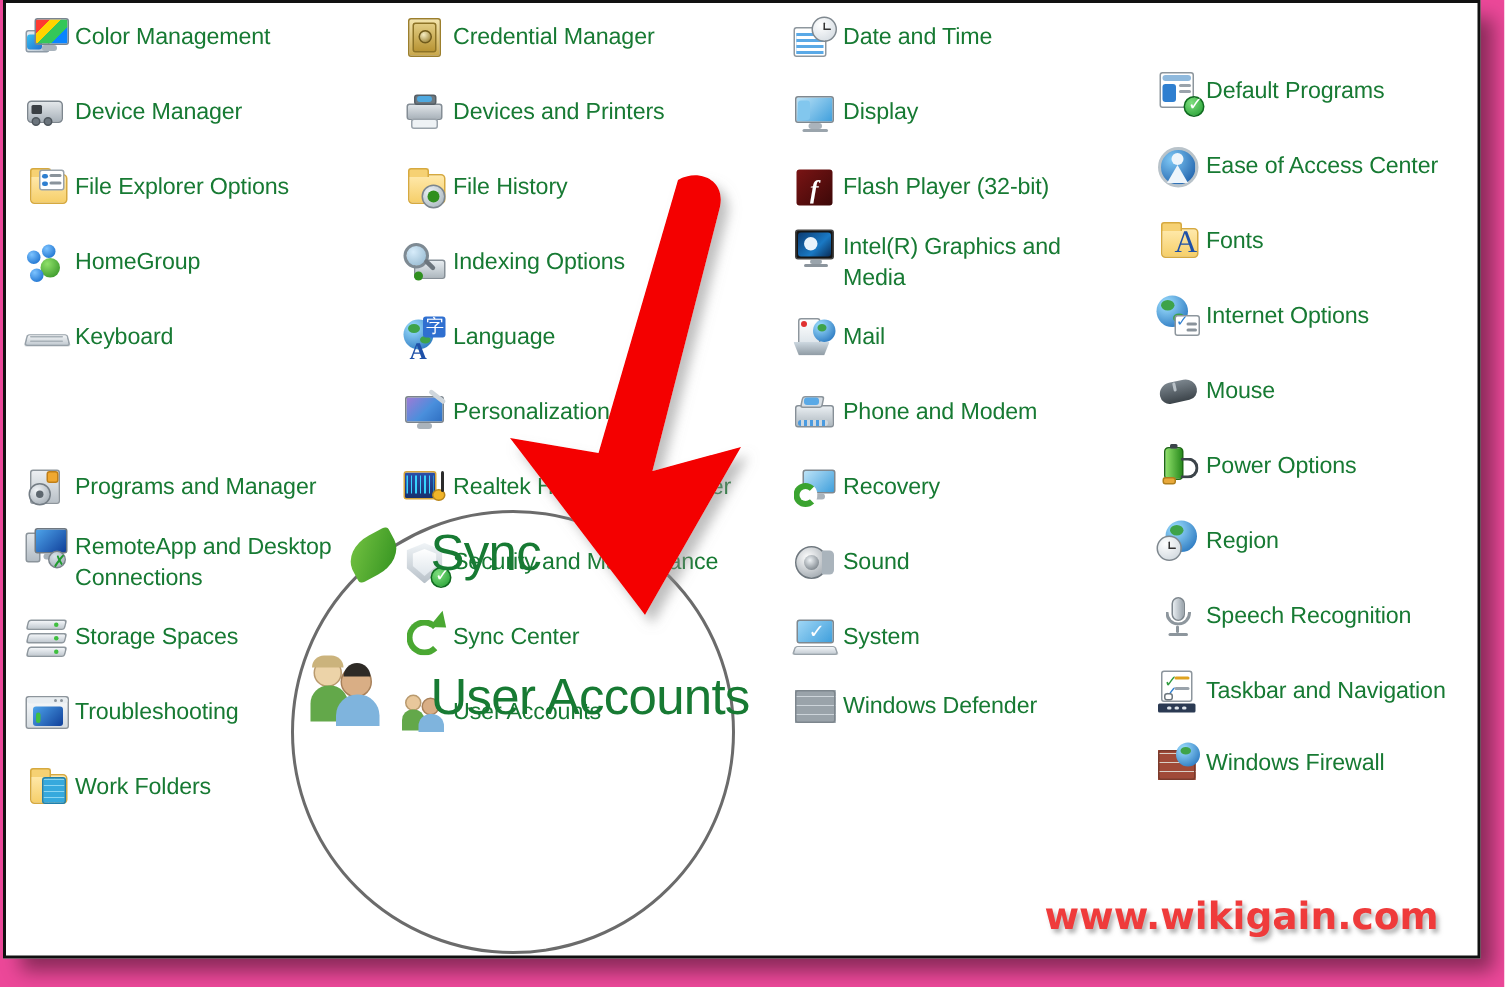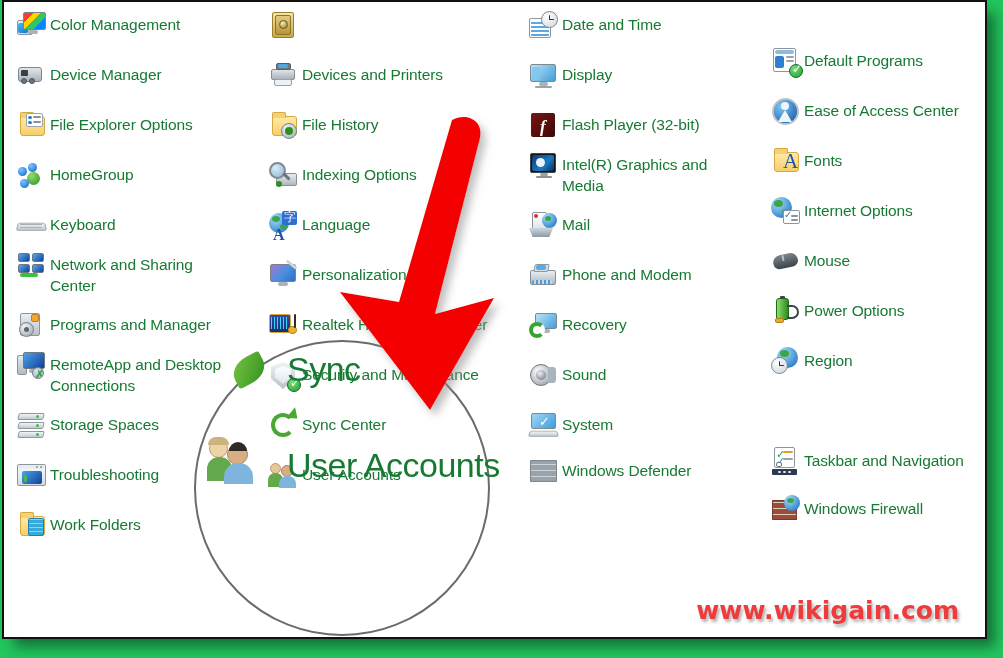--- a/index.html
+++ b/index.html
@@ -5,21 +5,21 @@
   * { box-sizing: border-box; }
   html, body {
     margin: 0; padding: 0;
     background: #ffffff;
     font-family: "Liberation Sans", sans-serif;
   }
   #screen {
     position: relative;
     width: 1003px;
     height: 658px;
-    background: #22c55e;
+    background: #ec4899;
     overflow: hidden;
   }
   
   #frame {
     position: absolute;
     left: 2px; top: 0px;
     width: 985px; height: 639px;
     background: #ffffff;
     border: 2px solid #111111;
     box-shadow: 10px 10px 12px -2px rgba(0,0,0,0.42);
@@ -203,31 +203,20 @@
 
       <div class="cp-item col1" style="top:212px">
         <span class="cp-icon">
           <span class="sq" style="left:1px;top:12px;width:29px;height:9px;background:linear-gradient(180deg,#f2f4f6,#c4ccd3);border:1px solid #96a0a8;transform:perspective(30px) rotateX(28deg);border-radius:2px"></span>
           <span class="sq" style="left:4px;top:14px;width:22px;height:1px;background:#a8b1b8"></span>
           <span class="sq" style="left:4px;top:17px;width:22px;height:1px;background:#a8b1b8"></span>
         </span>
         <span class="cp-label">Keyboard</span>
       </div>
 
-      <div class="cp-item col1" style="top:252px">
-        <span class="cp-icon">
-          <span class="sq" style="left:2px;top:3px;width:12px;height:9px;background:linear-gradient(135deg,#5ba9ee,#11439c);border:1px solid #6c7780"></span>
-          <span class="sq" style="left:16px;top:3px;width:12px;height:9px;background:linear-gradient(135deg,#5ba9ee,#11439c);border:1px solid #6c7780"></span>
-          <span class="sq" style="left:2px;top:14px;width:12px;height:9px;background:linear-gradient(135deg,#5ba9ee,#11439c);border:1px solid #6c7780"></span>
-          <span class="sq" style="left:16px;top:14px;width:12px;height:9px;background:linear-gradient(135deg,#5ba9ee,#11439c);border:1px solid #6c7780"></span>
-          <span class="sq" style="left:4px;top:23px;width:18px;height:4px;background:#3fbf3f;border-radius:2px"></span>
-        </span>
-        <span class="cp-label">Network and Sharing
-Center</span>
-      </div>
 
       <div class="cp-item col1" style="top:312px">
         <span class="cp-icon">
           <span class="sq" style="left:4px;top:3px;width:20px;height:23px;background:linear-gradient(180deg,#eceff2,#b9c1c8);border:1px solid #8d959c;border-radius:2px"></span>
           <span class="sq" style="left:15px;top:4px;width:8px;height:8px;background:#f0a830;border:1px solid #c07f18"></span>
           <span class="circ" style="left:3px;top:12px;width:15px;height:15px;background:radial-gradient(circle at 35% 30%,#f2f5f8,#98a2ab);border:1px solid #747d85"></span>
           <span class="circ" style="left:8px;top:17px;width:5px;height:5px;background:#5e676f"></span>
         </span>
         <span class="cp-label">Programs and Manager</span>
       </div>
@@ -275,20 +264,21 @@
         </span>
         <span class="cp-label">Work Folders</span>
       </div>
 
       <div class="cp-item col2" style="top:12px">
         <span class="cp-icon">
           <span class="sq" style="left:4px;top:2px;width:22px;height:26px;background:linear-gradient(180deg,#f3e4ab,#c9a84c);border:1px solid #9c7f2c;border-radius:2px"></span>
           <span class="sq" style="left:7px;top:5px;width:16px;height:20px;background:linear-gradient(180deg,#e2cc82,#b89434);border:1px solid #8d7326"></span>
           <span class="circ" style="left:11px;top:10px;width:9px;height:9px;background:radial-gradient(circle at 35% 30%,#f7eec3,#8f7422);border:1px solid #6f5a1c"></span>
         </span>
+        <span class="cp-label">Credential Manager</span>
       </div>
 
       <div class="cp-item col2" style="top:62px">
         <span class="cp-icon">
           <span class="sq" style="left:3px;top:9px;width:24px;height:11px;background:linear-gradient(180deg,#dfe4e8,#aab3bb);border:1px solid #848d95;border-radius:2px"></span>
           <span class="sq" style="left:8px;top:3px;width:15px;height:7px;background:#6f7980;border:1px solid #555e65"></span>
           <span class="sq" style="left:10px;top:4px;width:10px;height:4px;background:#4fa9e0"></span>
           <span class="sq" style="left:6px;top:19px;width:18px;height:7px;background:#eef2f5;border:1px solid #9aa3ab"></span>
         </span>
         <span class="cp-label">Devices and Printers</span>
@@ -532,20 +522,29 @@
         <span class="cp-icon">
           <span class="circ" style="left:7px;top:1px;width:21px;height:21px;background:radial-gradient(circle at 32% 28%,#9fe0ff,#1464b4)"></span>
           <span class="circ" style="left:10px;top:4px;width:9px;height:7px;background:#3ea34a;border-radius:50%"></span>
           <span class="circ" style="left:1px;top:11px;width:17px;height:17px;background:radial-gradient(circle at 35% 30%,#ffffff,#c9d2d9);border:1px solid #7f888f"></span>
           <span class="sq" style="left:9px;top:15px;width:1px;height:5px;background:#333"></span>
           <span class="sq" style="left:9px;top:19px;width:5px;height:1px;background:#333"></span>
         </span>
         <span class="cp-label">Region</span>
       </div>
 
+      <div class="cp-item col4" style="top:362px">
+        <span class="cp-icon">
+          <span class="ic" style="left:11px;top:2px;width:9px;height:16px;background:linear-gradient(90deg,#e8edf1,#9aa4ac);border:1px solid #7d868d;border-radius:5px"></span>
+          <span class="ic" style="left:7px;top:12px;width:17px;height:9px;border:2px solid #8d969d;border-top:none;border-radius:0 0 10px 10px"></span>
+          <span class="sq" style="left:14px;top:21px;width:2px;height:5px;background:#8d969d"></span>
+          <span class="sq" style="left:9px;top:26px;width:13px;height:2px;background:#8d969d;border-radius:1px"></span>
+        </span>
+        <span class="cp-label">Speech Recognition</span>
+      </div>
 
       <div class="cp-item col4" style="top:412px">
         <span class="cp-icon">
           <span class="sq" style="left:4px;top:1px;width:21px;height:21px;background:#fff;border:1px solid #8d969d"></span>
           <span class="ic" style="left:6px;top:2px;color:#2f9b3f;font-size:11px;font-family:'DejaVu Sans',sans-serif">✓</span>
           <span class="sq" style="left:13px;top:5px;width:10px;height:2px;background:#e0a320"></span>
           <span class="ic" style="left:6px;top:9px;color:#2f7fd0;font-size:11px;font-family:'DejaVu Sans',sans-serif">✓</span>
           <span class="sq" style="left:13px;top:12px;width:10px;height:2px;background:#9aa3ab"></span>
           <span class="sq" style="left:6px;top:16px;width:6px;height:5px;background:#fff;border:1px solid #6d767d"></span>
           <span class="sq" style="left:2px;top:23px;width:25px;height:6px;background:#2b3a53;border-radius:1px"></span>

